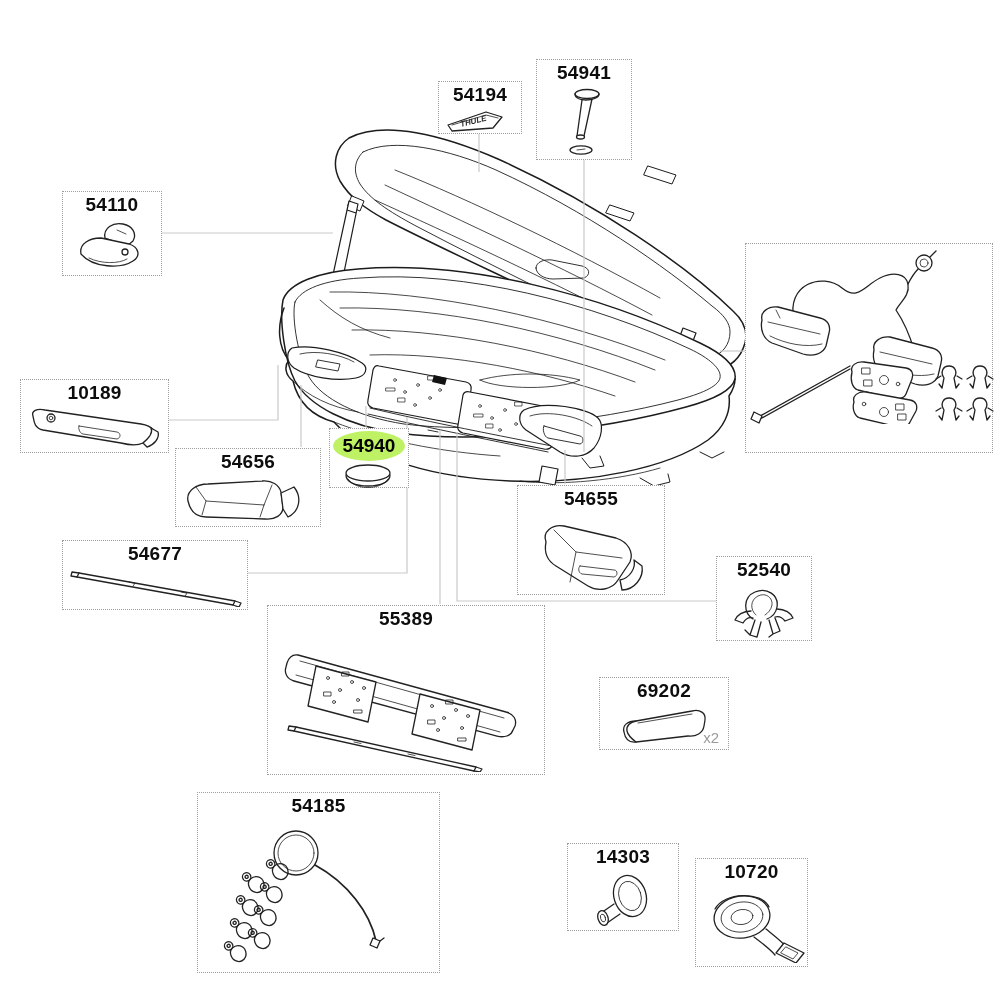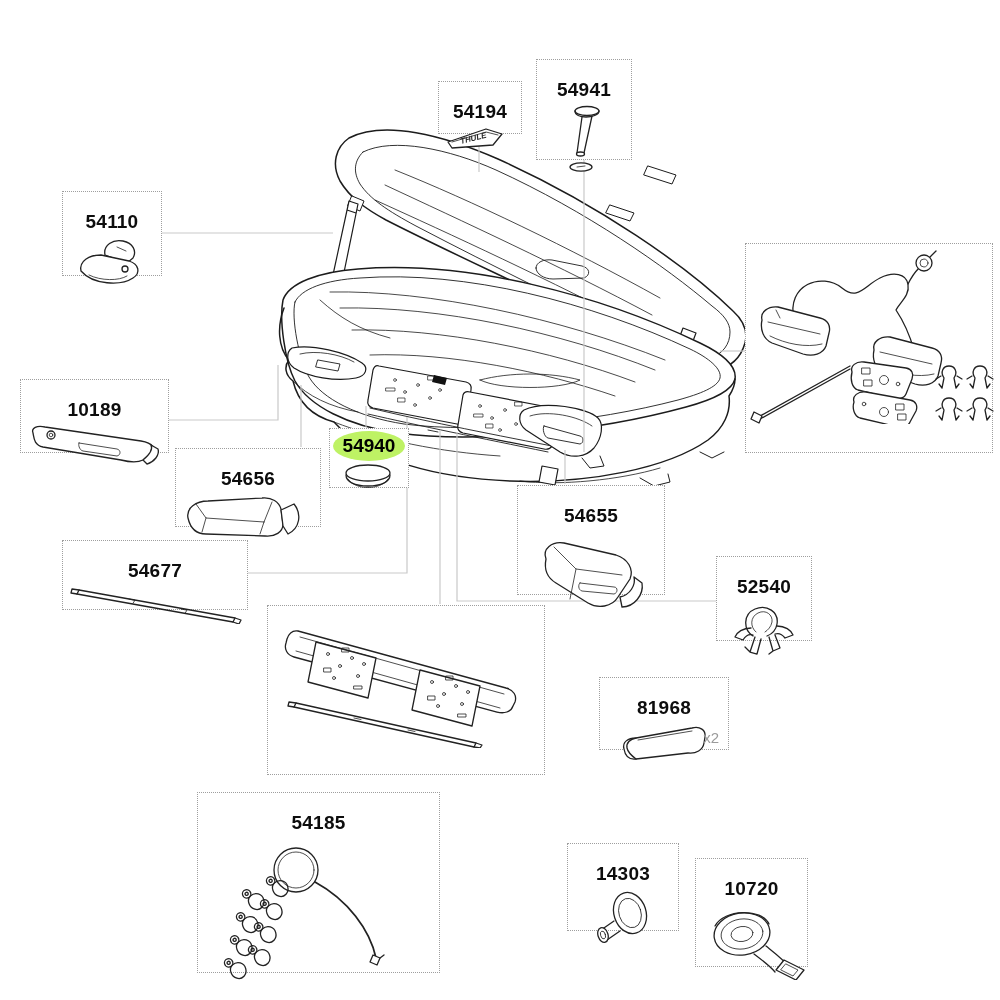--- a/index.html
+++ b/index.html
@@ -8,21 +8,21 @@
     background:#ffffff;
     font-family:"Liberation Sans",sans-serif;
   }
   #art{position:absolute;left:0;top:0;z-index:1;}
   .pbox{
     position:absolute;z-index:2;box-sizing:border-box;
     border:1px dotted #9e9e9e;background:#ffffff;text-align:center;
   }
   .plabel{
     font:700 19px/1.15 "Liberation Sans",sans-serif;
-    color:#0d0d0d;margin-top:19px;letter-spacing:0.2px;
+    color:#0d0d0d;margin-top:2px;letter-spacing:0.2px;
   }
   .pbox svg.part{display:block;margin:0 auto;}
   .hl{
     display:inline-block;margin-top:2px;width:72px;height:30px;line-height:30px;
     border-radius:50%;background:#bef264;color:#000;
     font:700 19px/30px "Liberation Sans",sans-serif;
   }
   .qty{
     position:absolute;right:9px;bottom:3px;
     font:400 15px "Liberation Sans",sans-serif;color:#9a9a9a;margin-top:20px;
@@ -273,20 +273,21 @@
     <path class="ln" d="M 36,38 C 26,32 26,16 38,11 C 50,6 62,14 60,26 C 59,32 55,36 50,38"></path>
     <path class="ln thin" d="M 39,34 C 33,29 33,19 41,15 C 49,11 56,17 55,24 C 54,29 51,32 48,34"></path>
     <path class="ln" d="M 34,30 C 26,30 20,34 18,39 L 26,42 C 29,37 33,36 36,37"></path>
     <path class="ln" d="M 60,28 C 68,28 74,32 76,37 L 68,40 C 65,36 61,35 58,36"></path>
     <path class="ln" d="M 38,39 L 33,54 L 40,56 L 44,41 M 33,54 L 28,49"></path>
     <path class="ln" d="M 52,39 L 56,53 L 63,50 L 58,37 M 56,53 L 52,56"></path>
   </svg>
 </div>
 
 <div class="pbox" style="left:267px;top:605px;width:278px;height:170px">
+  <div class="plabel">55389</div>
   <svg class="part" width="278" height="142" viewBox="0 0 278 142">
     <path class="lnf" d="M 30,25 L 238,82 C 246,84 249,90 247,96 L 245,100 C 243,106 236,108 229,106 L 26,51 C 19,49 16,43 18,37 L 19,33 C 21,27 24,24 30,25 Z"></path>
     <path class="ln thin" d="M 32,31 L 236,88 M 28,45 L 232,102"></path>
     <path class="lnf" d="M 48,36 L 108,52 L 100,92 L 40,76 Z"></path>
     <g class="ln thin">
       <circle cx="60" cy="48" r="1.5"></circle>
         <circle cx="72" cy="60" r="1.5"></circle>
         <circle cx="84" cy="52" r="1.5"></circle>
       <circle cx="90" cy="70" r="1.5"></circle>
         <circle cx="66" cy="72" r="1.5"></circle>
@@ -304,21 +305,21 @@
       <path d="M 178,70 h7 v4 h-7 Z M 160,90 h7 v4 h-7 Z M 190,108 h8 v3 h-8 Z"></path>
     </g>
     <path class="ln" d="M 28,97 L 208,137 M 26,101 L 206,141"></path>
     <path class="lnf" d="M 21,96 L 28,97 L 26,101 L 20,100 Z"></path>
     <path class="lnf" d="M 208,137 L 214,139 L 212,142 L 206,141 Z"></path>
     <path class="ln thin" d="M 86,112 l 7,1.5 M 140,124 l 7,1.5"></path>
   </svg>
 </div>
 
 <div class="pbox" style="left:599px;top:677px;width:130px;height:73px">
-  <div class="plabel">81968</div>
+  <div class="plabel">69202</div>
   <svg class="part" width="130" height="44" viewBox="0 0 130 44">
     <path class="lnf" d="M 24,30 C 22,23 28,19 36,19 L 92,9 C 100,7 106,11 105,18 L 104,24 C 103,31 96,35 88,34 L 36,40 C 28,41 25,36 24,30 Z"></path>
     <path class="ln" d="M 36,19 C 30,20 26,24 27,29 C 28,34 32,37 36,40"></path>
     <path class="ln thin" d="M 38,21 L 92,12"></path>
   </svg>
   <div class="qty">x2</div>
 </div>
 
 <div class="pbox" style="left:197px;top:792px;width:243px;height:181px">
   <div class="plabel">54185</div>

